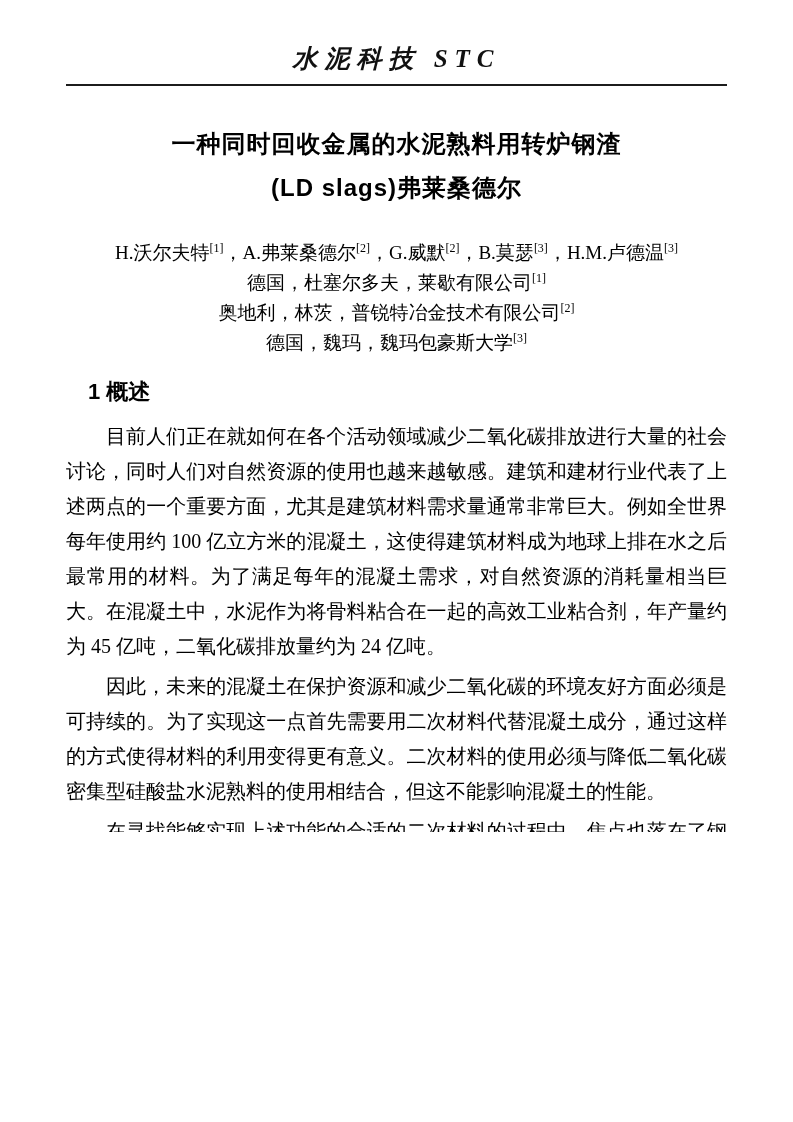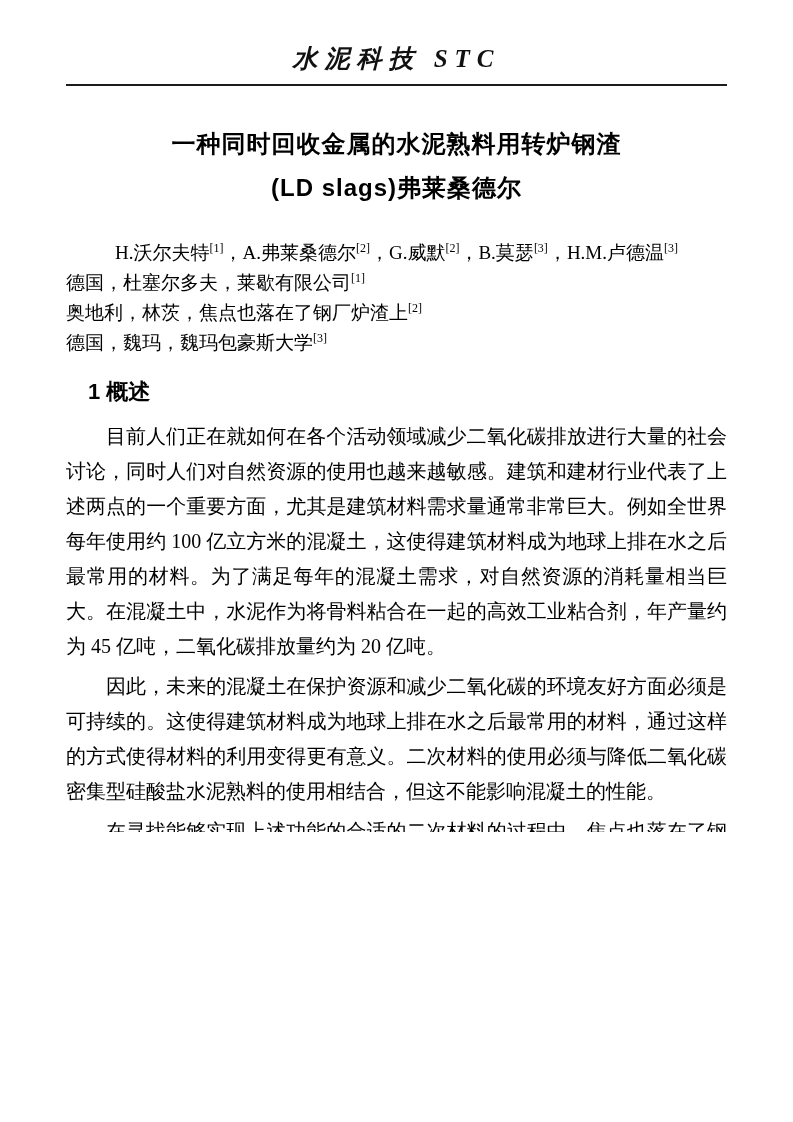--- a/index.html
+++ b/index.html
@@ -56,20 +56,21 @@
     margin-top: 28px;
     text-align: center;
     font-size: 19px;
     line-height: 30px;
   }
   .authors sup, .affil sup {
     font-size: 12px;
     line-height: 0;
   }
   .affil {
+    text-align: center;
     font-size: 19px;
     line-height: 30px;
   }
 
   
   .section-heading {
     margin-top: 19px;
     font-family: "Liberation Sans", sans-serif;
     font-weight: 700;
     font-size: 22px;
@@ -130,28 +131,28 @@
       <div>一种同时回收金属的水泥熟料用转炉钢渣</div>
       <div>(LD slags)弗莱桑德尔</div>
     </div>
 
 
     <div class="authors">
       <span><span>H.沃尔夫特</span><sup>[1]</sup></span><span>，</span><span><span>A.弗莱桑德尔</span><sup>[2]</sup></span><span>，</span><span><span>G.威默</span><sup>[2]</sup></span><span>，</span><span><span>B.莫瑟</span><sup>[3]</sup></span><span>，</span><span><span>H.M.卢德温</span><sup>[3]</sup></span>
     </div>
 
     <div class="affil"><span>德国，杜塞尔多夫，莱歇有限公司</span><sup>[1]</sup></div>
-    <div class="affil"><span>奥地利，林茨，焦点也落在了钢厂炉渣上</span><sup>[2]</sup></div>
+    <div class="affil"><span>奥地利，林茨，普锐特冶金技术有限公司</span><sup>[2]</sup></div>
     <div class="affil"><span>德国，魏玛，魏玛包豪斯大学</span><sup>[3]</sup></div>
 
     <div class="section-heading">1 概述</div>
 
     <div class="body">
-      <p>目前人们正在就如何在各个活动领域减少二氧化碳排放进行大量的社会讨论，同时人们对自然资源的使用也越来越敏感。建筑和建材行业代表了上述两点的一个重要方面，尤其是建筑材料需求量通常非常巨大。例如全世界每年使用约 100 亿立方米的混凝土，这使得建筑材料成为地球上排在水之后最常用的材料。为了满足每年的混凝土需求，对自然资源的消耗量相当巨大。在混凝土中，水泥作为将骨料粘合在一起的高效工业粘合剂，年产量约为 45 亿吨，二氧化碳排放量约为 20 亿吨。</p>
-      <p>因此，未来的混凝土在保护资源和减少二氧化碳的环境友好方面必须是可持续的。这使得建筑材料成为地球上排在水之后最常用的材料，通过这样的方式使得材料的利用变得更有意义。二次材料的使用必须与降低二氧化碳密集型硅酸盐水泥熟料的使用相结合，但这不能影响混凝土的性能。</p>
+      <p>目前人们正在就如何在各个活动领域减少二氧化碳排放进行大量的社会讨论，同时人们对自然资源的使用也越来越敏感。建筑和建材行业代表了上述两点的一个重要方面，尤其是建筑材料需求量通常非常巨大。例如全世界每年使用约 100 亿立方米的混凝土，这使得建筑材料成为地球上排在水之后最常用的材料。为了满足每年的混凝土需求，对自然资源的消耗量相当巨大。在混凝土中，水泥作为将骨料粘合在一起的高效工业粘合剂，年产量约为 45 亿吨，二氧化碳排放量约为 24 亿吨。</p>
+      <p>因此，未来的混凝土在保护资源和减少二氧化碳的环境友好方面必须是可持续的。为了实现这一点首先需要用二次材料代替混凝土成分，通过这样的方式使得材料的利用变得更有意义。二次材料的使用必须与降低二氧化碳密集型硅酸盐水泥熟料的使用相结合，但这不能影响混凝土的性能。</p>
       <p>在寻找能够实现上述功能的合适的二次材料的过程中，焦点也落在了钢厂炉渣上。全世界在钢铁生产过程中大约产生 2 亿吨炉渣（见图 1）。其中转炉钢渣（LDS）约 1.4 亿吨，电弧炉炉渣（EFS）约 6000 万吨。仅中国每年就生产 9.283 亿吨钢材，产生 10%以上的钢厂炉渣，即约 1 亿吨[1]；德国约 540 万吨钢厂炉渣，其中约 320 万吨为转炉钢渣（LDS），160 万吨为电弧炉炉渣（EFS）[2] 。与粗铁</p>
     </div>
 
   </div>
 
   <div class="footer-rule">
     <svg width="661" height="6" viewBox="0 0 661 6" preserveAspectRatio="none">
       <polygon points="0,2.4 330,0 661,2.4 661,3.3 330,6 0,3.3" fill="#141414"></polygon>
     </svg>
   </div>

